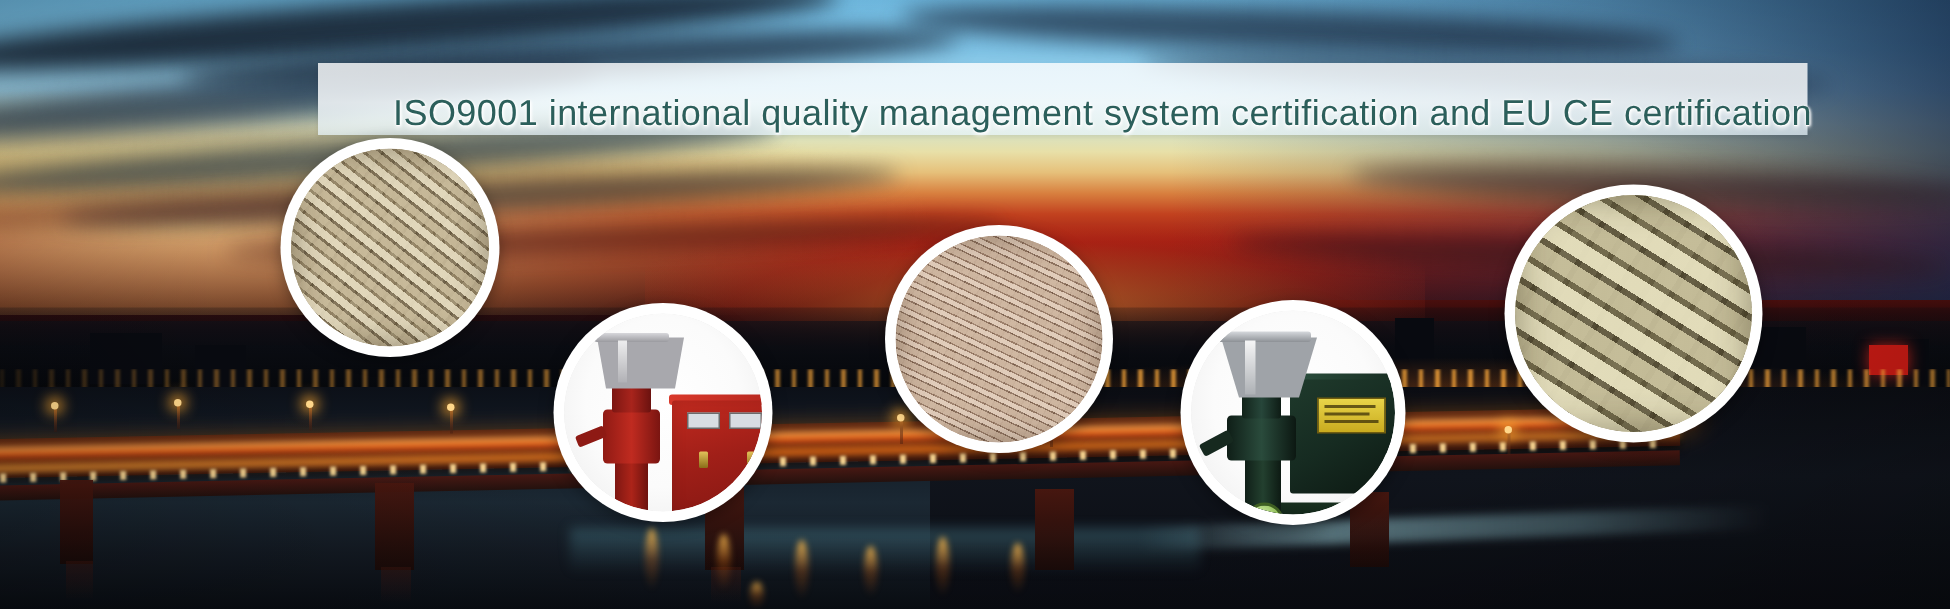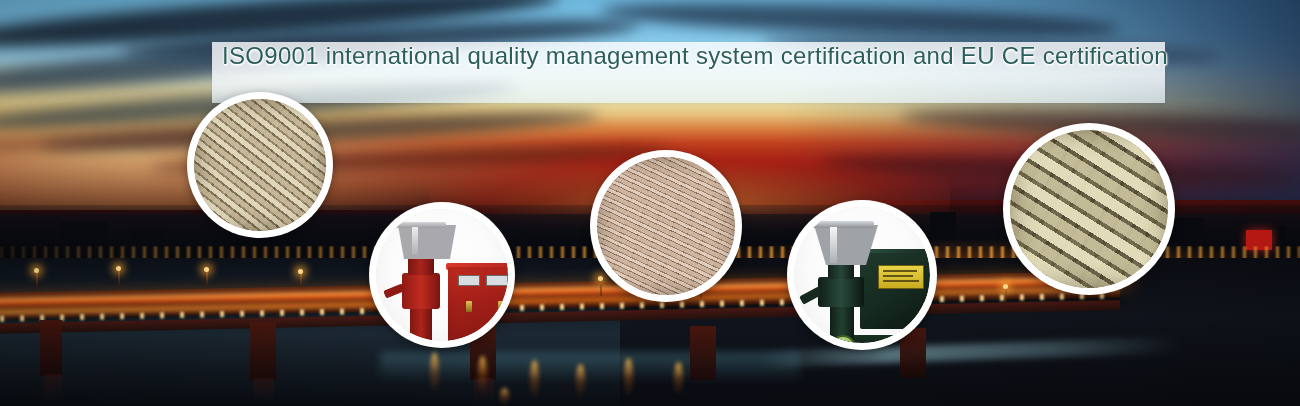--- a/index.html
+++ b/index.html
@@ -168,24 +168,24 @@
     position:absolute;background:linear-gradient(to bottom,rgba(60,22,16,.55),rgba(20,30,40,0));
   }
   .refl{
     position:absolute;width:9px;border-radius:50%;
     background:linear-gradient(to bottom, rgba(255,190,80,.9), rgba(255,120,20,.25), rgba(255,120,20,0));
     filter:blur(2px);
   }
 
   
   .text-strip{
-    position:absolute;left:212px;top:42px;width:953px;height:61px;
+    position:absolute;left:212px;top:42px;width:953px;height:48px;
     background:linear-gradient(to bottom, rgba(255,255,255,.80) 0%, rgba(250,253,255,.84) 55%, rgba(232,245,252,.72) 100%);
     box-shadow:0 1px 3px rgba(0,0,0,.08);
-    display:flex;align-items:flex-start;
+    display:flex;align-items:flex-end;padding-left:40px;
   }
   .headline{
     margin:0 0 0 10px;
     font-family:"Liberation Sans",sans-serif;
     font-size:24px;font-weight:400;letter-spacing:.3px;
     color:#2c5f5b;
     white-space:nowrap;
     text-shadow:
       0 0 2px #ffffff,
       0 1px 0 #ffffff,

